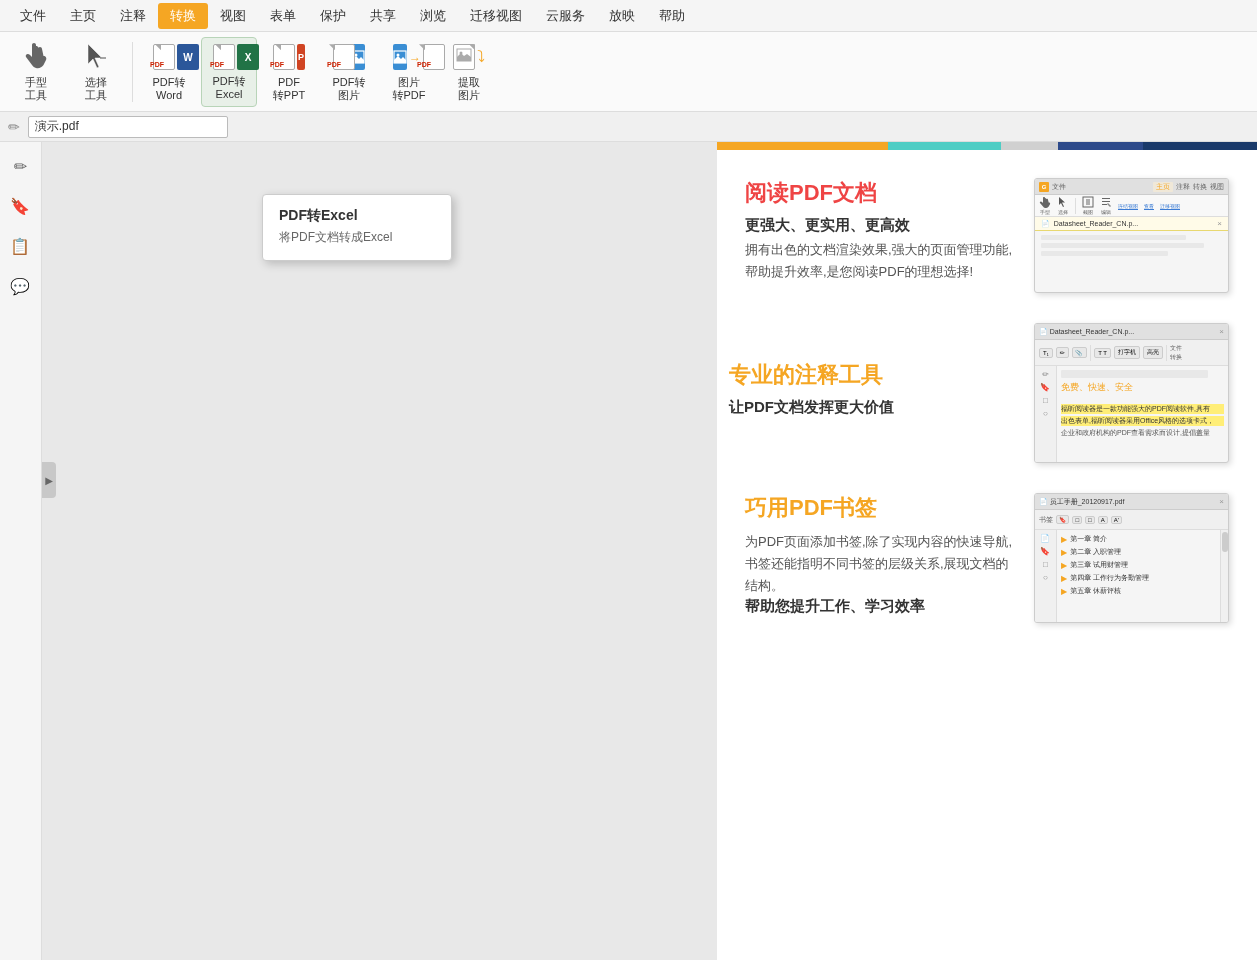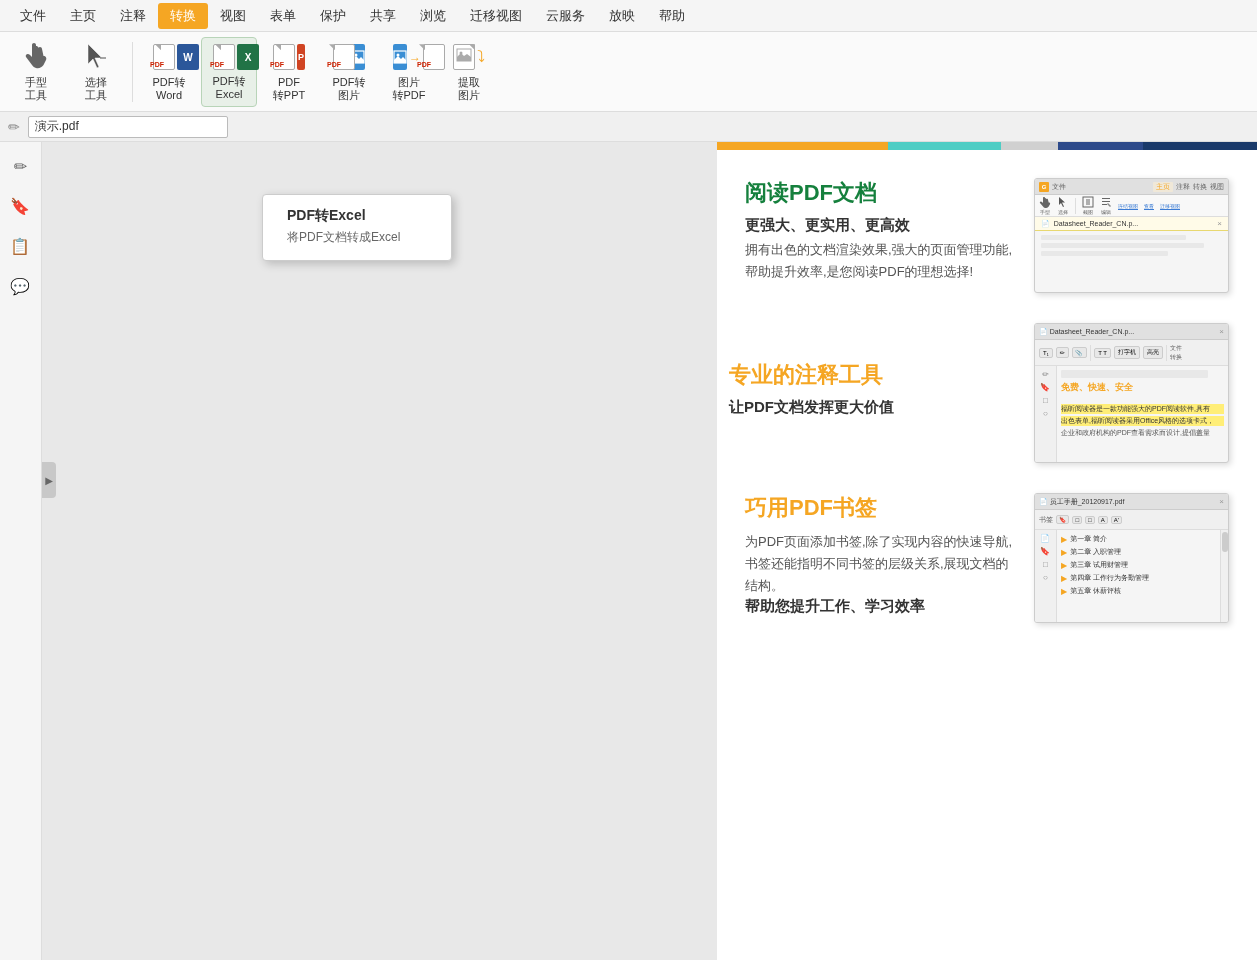--- a/index.html
+++ b/index.html
@@ -135,21 +135,21 @@
     .tooltip-dropdown {
       position: absolute;
       left: 220px;
       top: 52px;
       width: 190px;
       background: white;
       border: 1px solid #ccc;
       border-radius: 4px;
       box-shadow: 3px 3px 10px rgba(0,0,0,0.2);
       z-index: 100;
-      padding: 8px 8px;
+      padding: 8px 0;
     }
     .tooltip-title {
       padding: 4px 16px 2px;
       font-size: 14px;
       font-weight: bold;
       color: #333;
     }
     .tooltip-desc {
       padding: 2px 16px 6px;
       font-size: 12px;
@@ -329,21 +329,21 @@
       <div style="height:8px;display:flex;width:100%;">
         <div style="flex:3;background:#f5a623;"></div>
         <div style="flex:2;background:#4ecdc4;"></div>
         <div style="flex:1;background:#d0d0d0;"></div>
         <div style="flex:1.5;background:#2d4a8a;"></div>
         <div style="flex:2;background:#1a3a6a;"></div>
       </div>
 
       <div style="display:flex;gap:16px;padding:28px 28px 20px 28px;align-items:flex-start;">
         <div style="flex:1;">
-          <div style="font-size:22px;font-weight:bold;color:#15803d;margin-bottom:8px;">阅读PDF文档</div>
+          <div style="font-size:22px;font-weight:bold;color:#ef4444;margin-bottom:8px;">阅读PDF文档</div>
           <div style="font-size:15px;color:#333;font-weight:bold;margin-bottom:4px;">更强大、更实用、更高效</div>
           <div style="font-size:13px;color:#555;line-height:1.7;">拥有出色的文档渲染效果,强大的页面管理功能,<br>帮助提升效率,是您阅读PDF的理想选择!</div>
         </div>
 
         <div style="flex:0 0 195px;height:115px;background:#f5f5f5;border:1px solid #ccc;border-radius:3px;overflow:hidden;box-shadow:2px 2px 6px rgba(0,0,0,0.15);">
           <div style="height:16px;background:#e0e0e0;display:flex;align-items:center;padding:0 4px;gap:3px;border-bottom:1px solid #ccc;">
             <div style="width:10px;height:10px;background:#f5a623;border-radius:1px;display:flex;align-items:center;justify-content:center;">
                 <span style="font-size:6px;color:white;font-weight:bold;">G</span>
               </div>
             <span style="font-size:7px;color:#666;flex:1;">文件</span>
@@ -427,21 +427,21 @@
           <div style="display:flex;height:100px;">
             <div style="width:22px;background:#f0f0f0;border-right:1px solid #ddd;display:flex;flex-direction:column;align-items:center;padding-top:4px;gap:4px;">
               <div style="font-size:8px;color:#888;">✏</div>
               <div style="font-size:8px;color:#888;">🔖</div>
               <div style="font-size:8px;color:#888;">□</div>
               <div style="font-size:8px;color:#888;">○</div>
             </div>
             <div style="flex:1;padding:4px;">
               <div style="height:8px;background:#e8e8e8;border-radius:1px;margin-bottom:3px;width:90%;font-size:6px;display:flex;align-items:center;padding:0 2px;color:#888;"></div>
 
-              <div style="font-size:9px;font-weight:bold;color:#f5a623;margin-bottom:10px;">免费、快速、安全</div>
+              <div style="font-size:9px;font-weight:normal;color:#f5a623;margin-bottom:10px;">免费、快速、安全</div>
 
               <div style="background:#ffee77;font-size:7px;color:#333;line-height:1.4;margin-bottom:2px;">福昕阅读器是一款功能强大的PDF阅读软件,具有</div>
               <div style="background:#ffee77;font-size:7px;color:#333;line-height:1.4;margin-bottom:2px;">出色表单,福昕阅读器采用Office风格的选项卡式，</div>
               <div style="font-size:7px;color:#555;line-height:1.4;">企业和政府机构的PDF查看需求而设计,提倡盖量</div>
             </div>
           </div>
         </div>
       </div>
 
       <div style="display:flex;gap:16px;padding:10px 28px 20px 28px;align-items:flex-start;">

